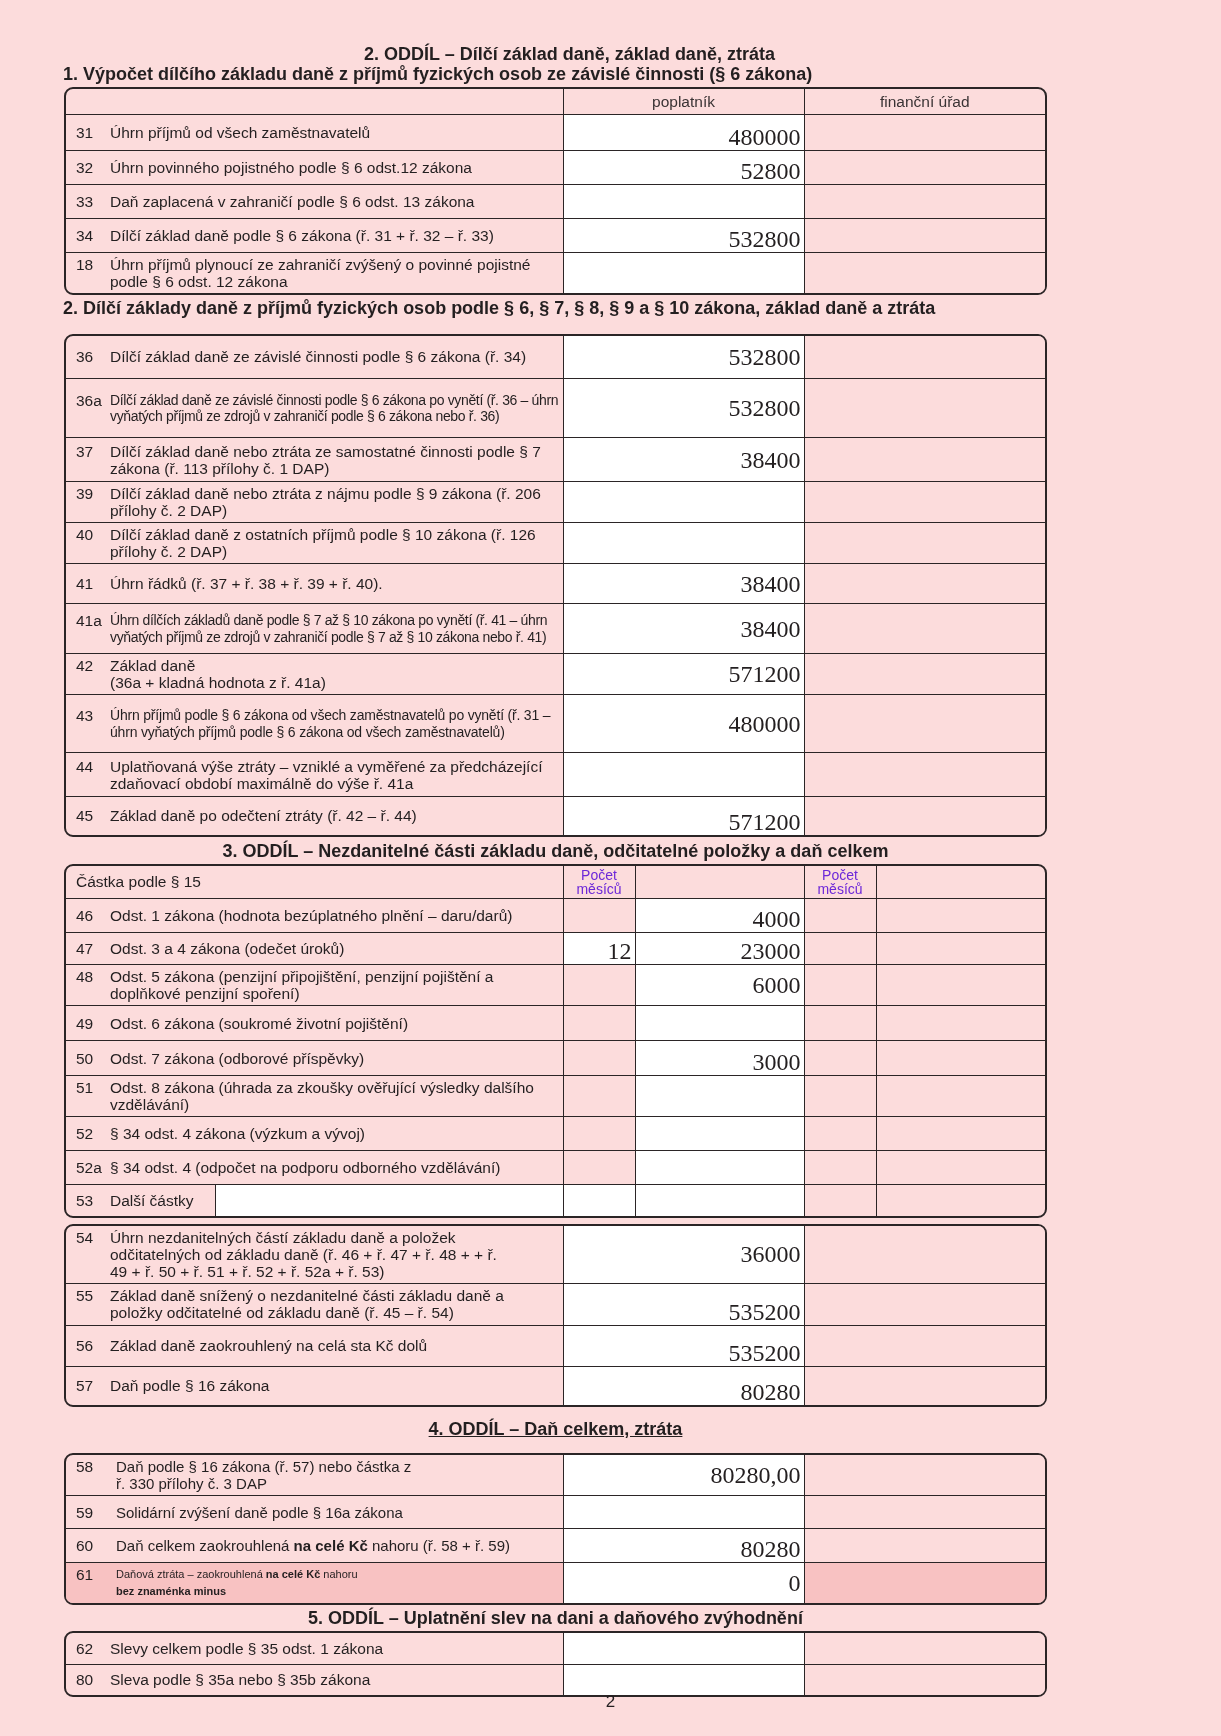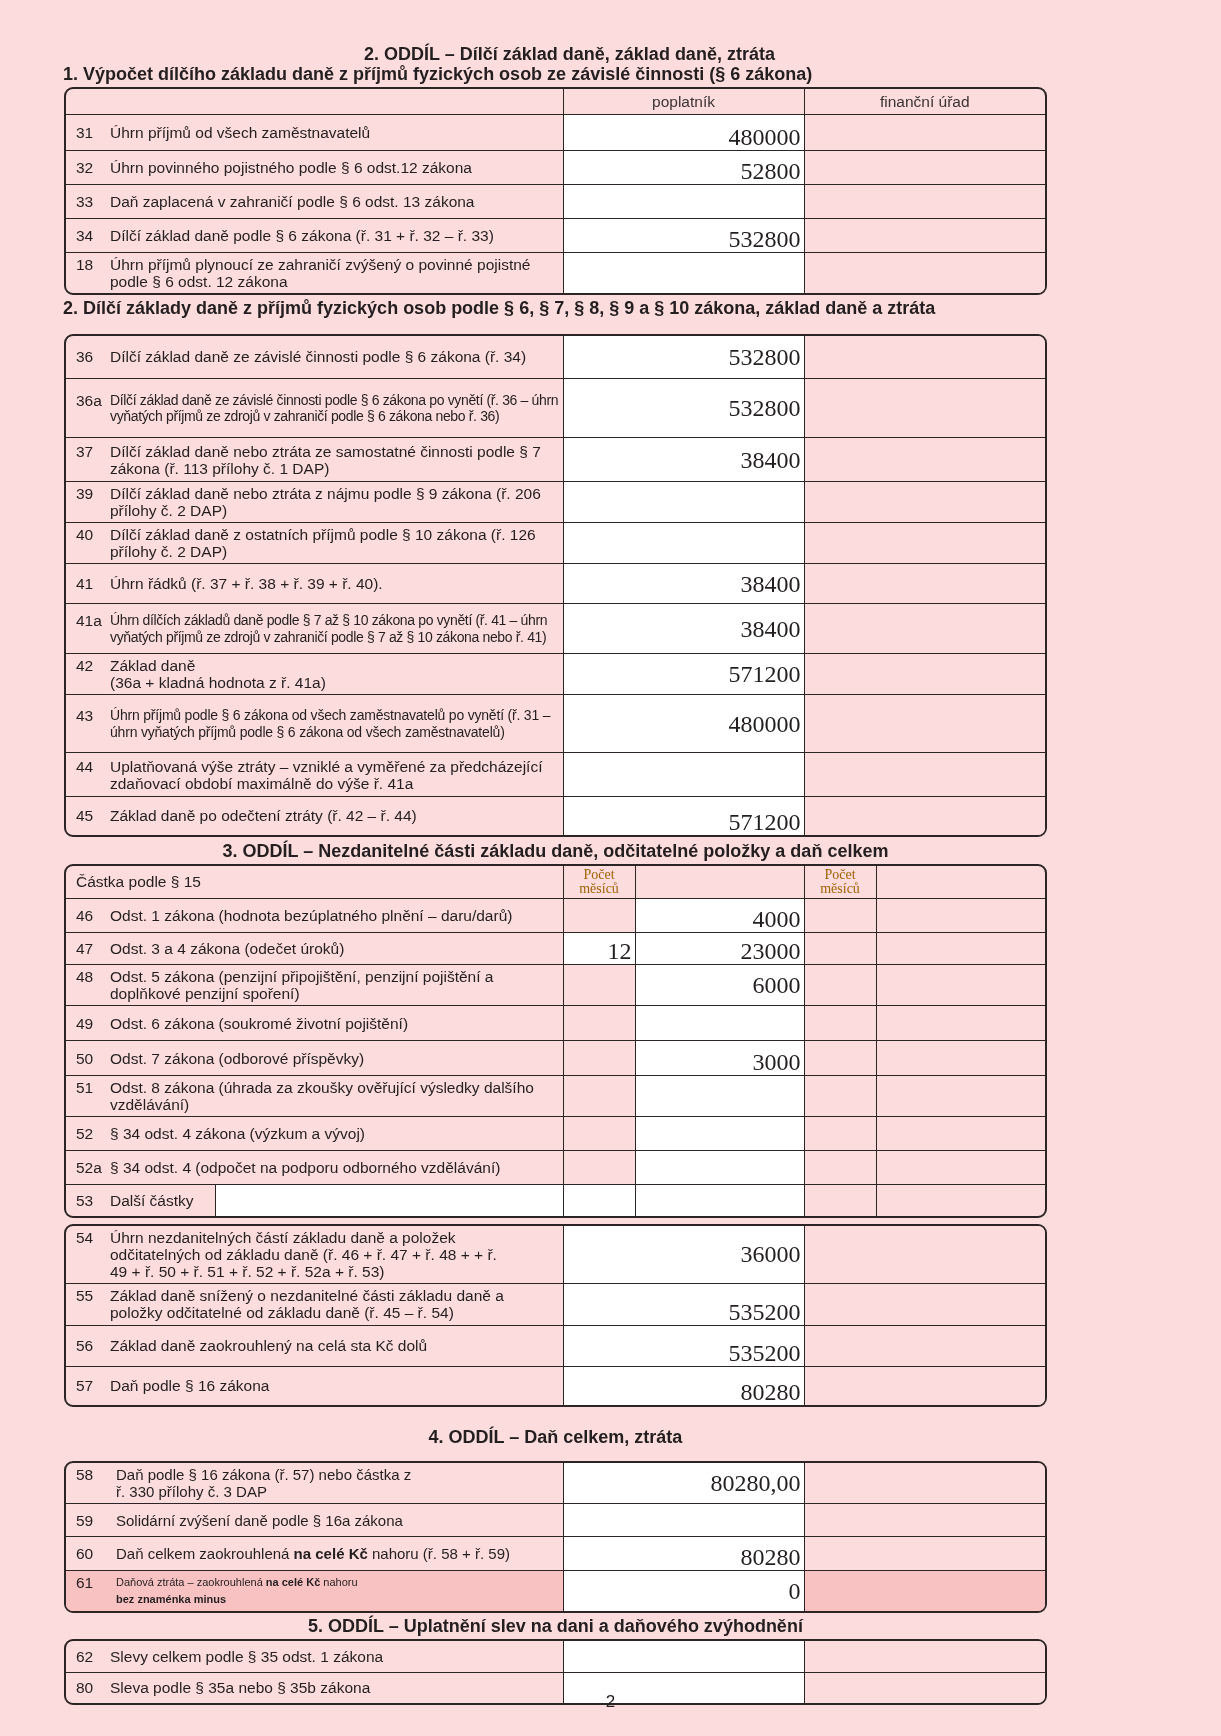--- a/index.html
+++ b/index.html
@@ -16,21 +16,21 @@
   tr:first-child td { border-top:none; }
   tr:last-child td { border-bottom:none; }
   td:first-child { border-left:none; }
   td:last-child { border-right:none; }
   .num { width:34px; padding-left:10px; vertical-align:top; padding-top:4px; }
   .lbl { padding:3px 4px 3px 0; }
   .cond { font-size:14px; letter-spacing:-0.35px; line-height:16.5px; }
   .val { background:#ffffff; text-align:right; font-family:"Liberation Serif", serif; font-size:24px; padding-right:3px; vertical-align:bottom; padding-bottom:0; line-height:26px; }
   .fu { background:#fcdcdc; }
   .hdr { text-align:center; font-size:15.5px; color:#3a3334; }
-  .small-hdr { text-align:center; font-size:14px; line-height:14px; color:#a16207;font-family:Liberation Serif, serif; }
+  .small-hdr { text-align:center; font-size:14px; line-height:14px; color:#6d28d9; }
   .loss-lbl { background:#f8c2c2; }
   .loss-fu { background:#f8c2c2; }
   .white { background:#ffffff; }
   .pageno { position:absolute; top:1692px; left:0; width:1221px; text-align:center; font-size:17px; }
   b { font-weight:bold; }
 </style>
 </head>
 <body>
 
 <div class="page">
@@ -526,21 +526,21 @@
                 </tbody>
               </table>
             </td>
         <td class="val">80280</td>
         <td class="fu"></td>
       </tr>
     </tbody>
       </table>
   </div>
 
-  <div class="sec-title" style="margin-top:20px;">4. ODDÍL – Daň celkem, ztráta</div>
+  <div class="sec-title" style="margin-top:12px;text-decoration:underline;">4. ODDÍL – Daň celkem, ztráta</div>
 
   <div class="box" style="margin-top:14px;">
     <table>
       <colgroup>
           <col style="width:497px">
           <col style="width:241px">
           <col>
         </colgroup>
       <tbody>
           <tr style="height:37px">

